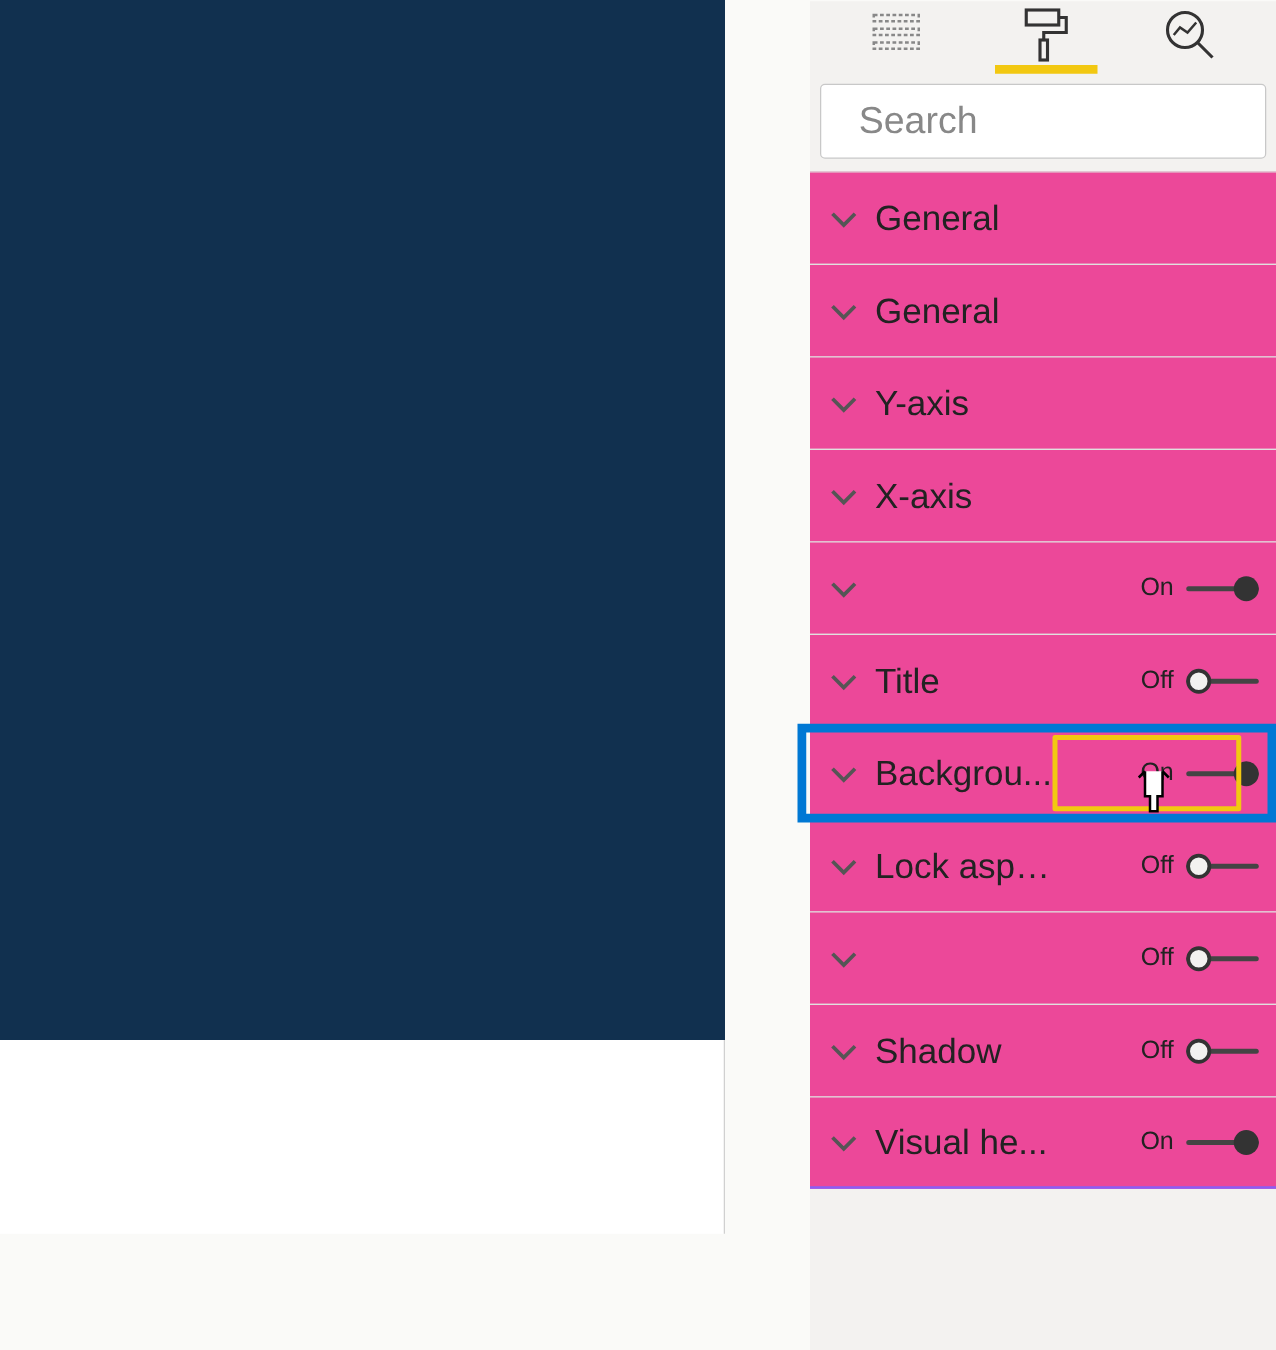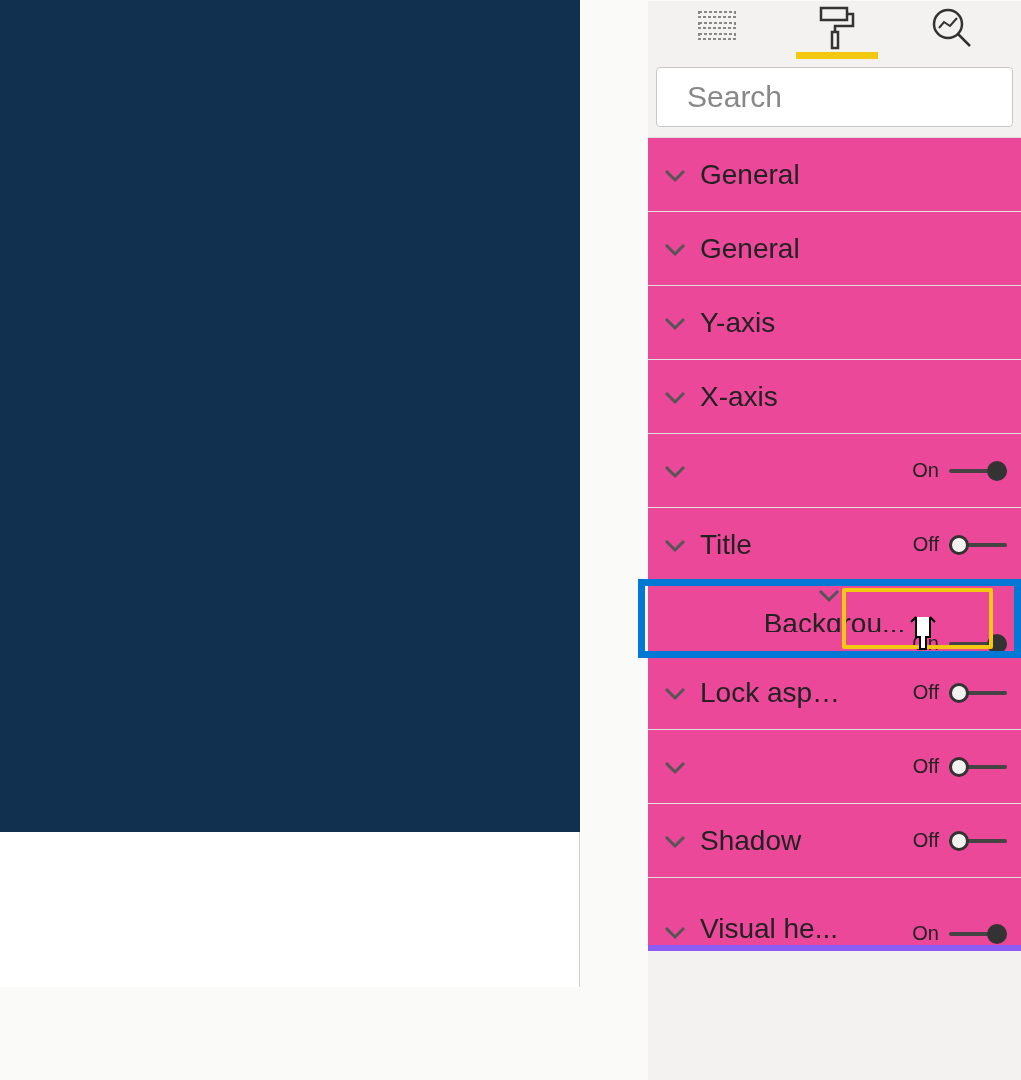--- a/index.html
+++ b/index.html
@@ -101,22 +101,21 @@
     .format-row {
       height: 74px;
       border-top: 1px solid #e0e0de;
       display: flex;
       align-items: center;
       padding: 0 14px 0 14px;
       background: #ec4899;
       position: relative;
     }
     .format-row:last-child {
-      border-bottom: 6px solid #8b5cf6;
-      align-items: flex-end;
+      border-bottom: 2px solid #8b5cf6;
     }
     .chevron {
       width: 26px;
       height: 26px;
       margin-right: 12px;
       flex-shrink: 0;
     }
     .row-label {
       font-size: 28px;
       color: #222;
@@ -305,21 +304,21 @@
       <span class="row-label">Title</span>
       <div class="toggle-wrap">
         <span class="toggle-state">Off</span>
         <div class="toggle off">
           <div class="toggle-track"></div>
           <div class="toggle-knob"></div>
         </div>
       </div>
     </div>
 
-    <div class="format-row" style="position:relative;flex-direction:column;">
+    <div class="format-row" style="position:relative;">
       <div class="row-highlight-blue"></div>
       <div class="toggle-highlight-gold" style="left:194px; right:28px;"></div>
       <span class="chevron">
         <svg viewBox="0 0 26 26">
             <path d="M4 9 L13 18 L22 9" fill="none" stroke="#555" stroke-width="3"></path>
           </svg>
       </span>
       <span class="row-label">Backgrou...</span>
       <div class="toggle-wrap">
         <span class="toggle-state">On</span>

